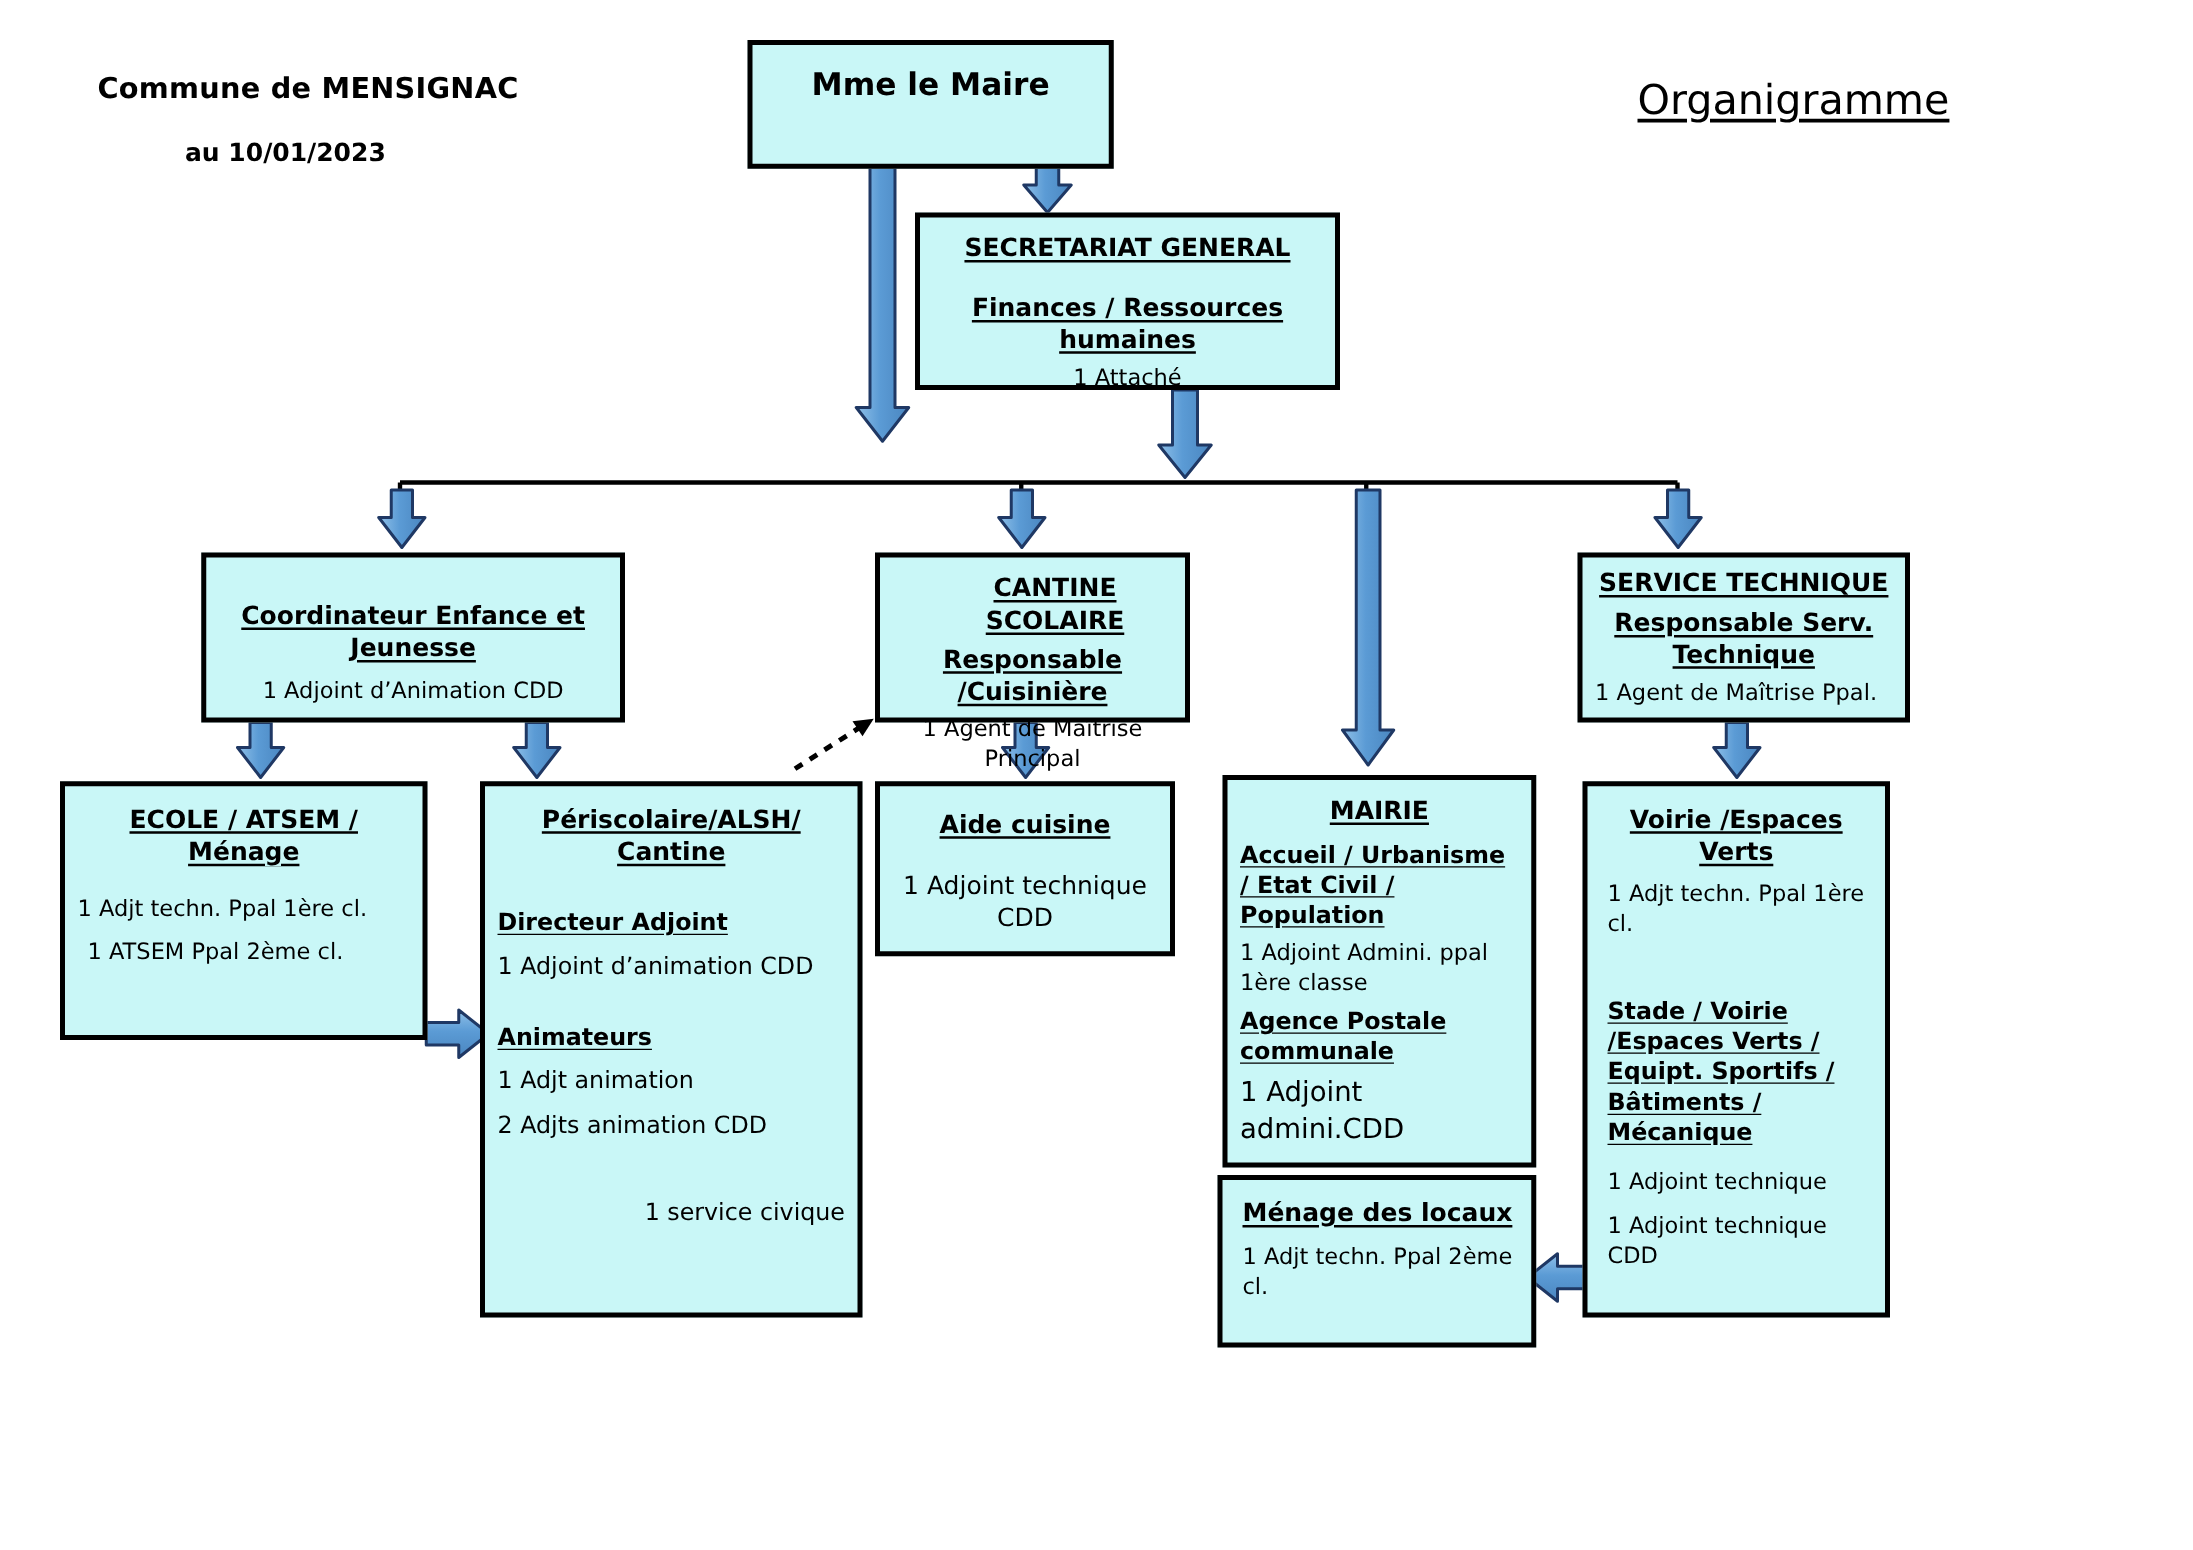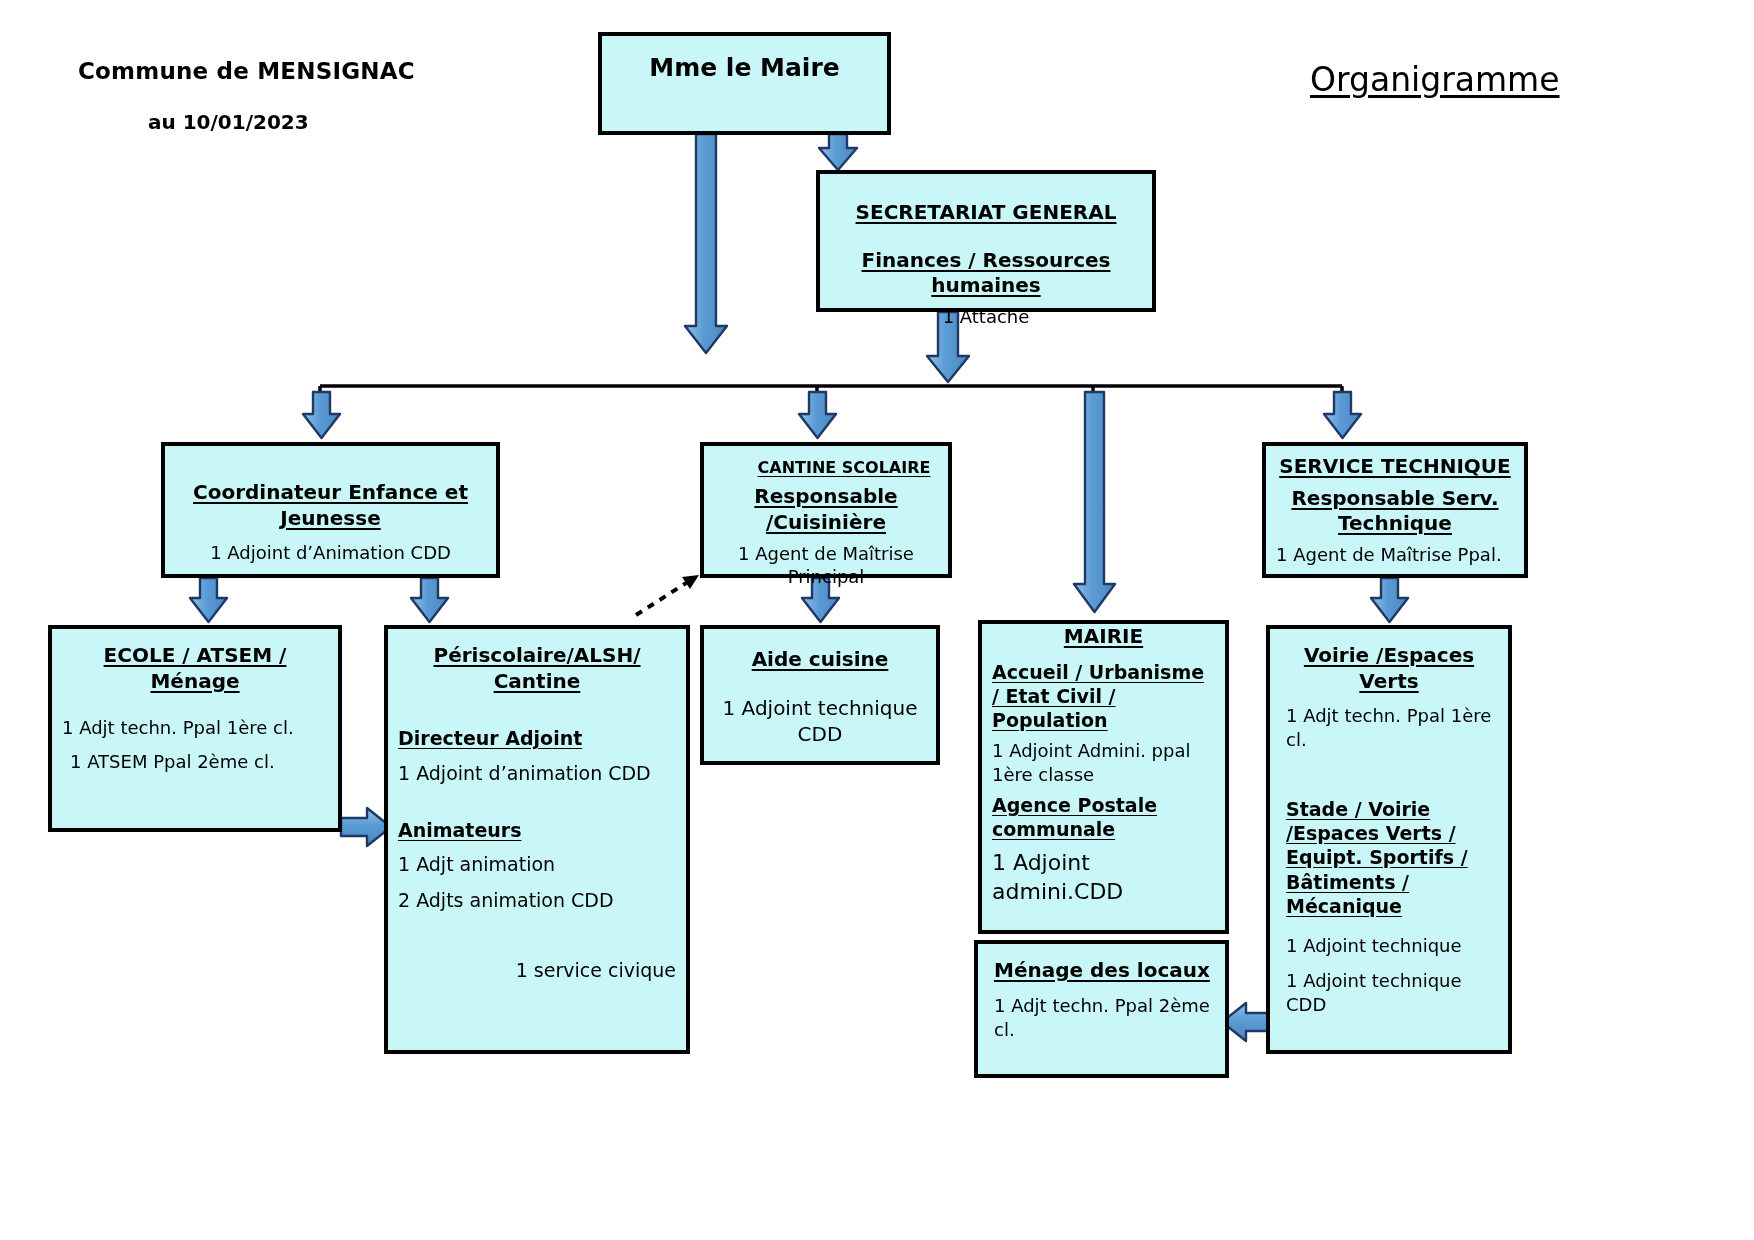--- a/index.html
+++ b/index.html
@@ -170,36 +170,36 @@
 
     <g>
       <path d="M1272,1013 v18 h-26 v10 l-24,-19 l24,-19 v10 z" fill="url(#agradh)" stroke="#1f3864" stroke-width="2.4" stroke-linejoin="round"></path>
     </g>
   </svg>
 
   <div class="box" style="left:598px; top:32px; width:293px; height:103px; padding-top:16px;">
     <div class="hd" style="font-size:25px; text-decoration:none;">Mme le Maire</div>
   </div>
 
-  <div class="box" style="left:816px; top:170px; width:340px; height:142px; padding-top:26px;">
+  <div class="box" style="left:732px; top:170px; width:340px; height:142px; padding-top:12px;">
     <div class="hd" style="font-size:20px;">SECRETARIAT GENERAL</div>
     <div class="spacer-lg"></div>
     <div class="hd" style="font-size:20px;">Finances / Ressources humaines</div>
     <div class="spacer-sm"></div>
     <div class="sub" style="font-size:18px;">1 Attaché</div>
   </div>
 
   <div class="box" style="left:161px; top:442px; width:339px; height:136px; padding-top:34px;">
     <div class="hd" style="font-size:20px;">Coordinateur Enfance et Jeunesse</div>
     <div class="spacer"></div>
     <div class="sub" style="font-size:18px;">1 Adjoint d’Animation CDD</div>
   </div>
 
   <div class="box" style="left:700px; top:442px; width:252px; height:136px; padding-top:12px;">
-    <div class="hd" style="font-size:16px;margin-left:36px;">CANTINE SCOLAIRE</div>
+    <div class="hd" style="font-size:20px;margin-left:36px;">CANTINE SCOLAIRE</div>
     <div class="spacer-sm"></div>
     <div class="hd" style="font-size:20px;">Responsable /Cuisinière</div>
     <div class="spacer-sm"></div>
     <div class="sub" style="font-size:18px;">1 Agent de Maîtrise Principal</div>
   </div>
 
   <div class="box" style="left:1262px; top:442px; width:266px; height:136px; padding-top:8px;">
     <div class="hd" style="font-size:20px;">SERVICE TECHNIQUE</div>
     <div class="spacer-sm"></div>
     <div class="hd" style="font-size:20px;">Responsable Serv. Technique</div>
@@ -233,21 +233,21 @@
     <div class="spacer-lg"></div>
     <div class="sub-left" style="font-size:19px;text-align:right;">1 service civique</div>
   </div>
 
   <div class="box" style="left:700px; top:625px; width:240px; height:140px; padding-top:18px;">
     <div class="hd" style="font-size:20px;">Aide cuisine</div>
     <div class="spacer-lg"></div>
     <div class="sub" style="font-size:20px;">1 Adjoint technique CDD</div>
   </div>
 
-  <div class="box" style="left:978px; top:620px; width:251px; height:314px; padding-top:0;">
+  <div class="box" style="left:978px; top:620px; width:251px; height:314px; padding-top:12px;">
     <div class="hd" style="font-size:20px;">MAIRIE</div>
     <div class="spacer"></div>
     <div class="hd-left" style="font-size:19px;">Accueil / Urbanisme / Etat Civil / Population</div>
     <div class="spacer-sm"></div>
     <div class="sub-left" style="font-size:18px;">1 Adjoint Admini. ppal 1ère classe</div>
     <div class="spacer-sm"></div>
     <div class="hd-left" style="font-size:19px;">Agence Postale communale</div>
     <div class="spacer-sm"></div>
     <div class="sub-left" style="font-size:22px;">1 Adjoint admini.CDD</div>
   </div>

